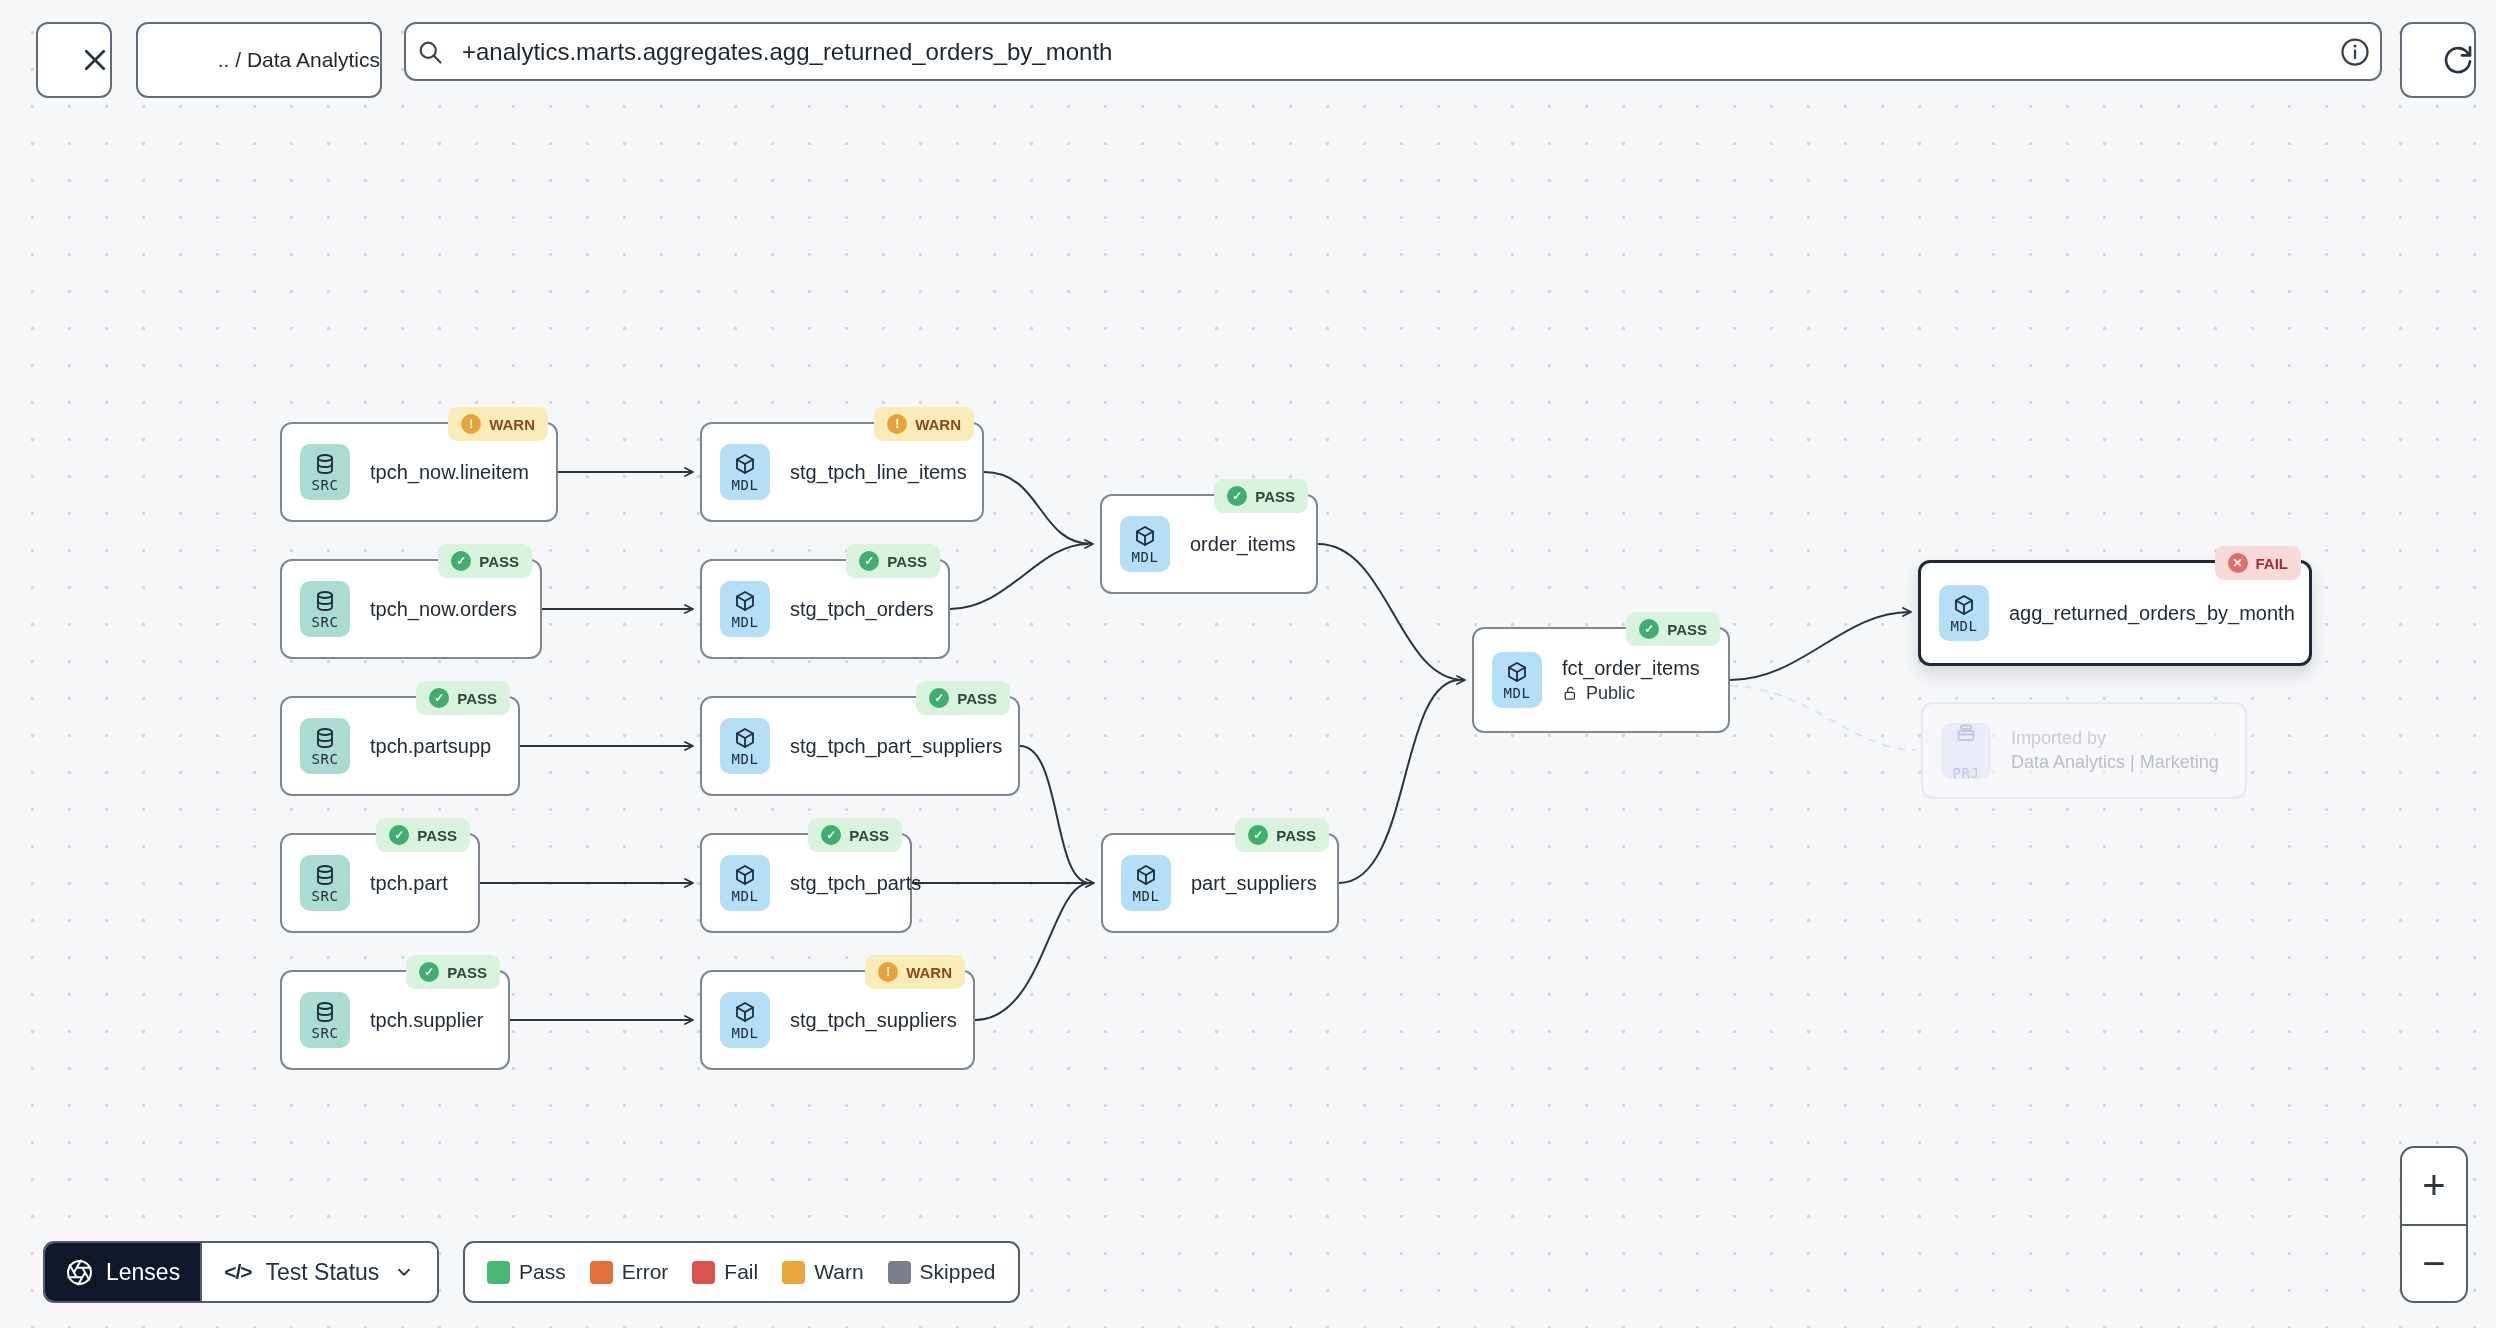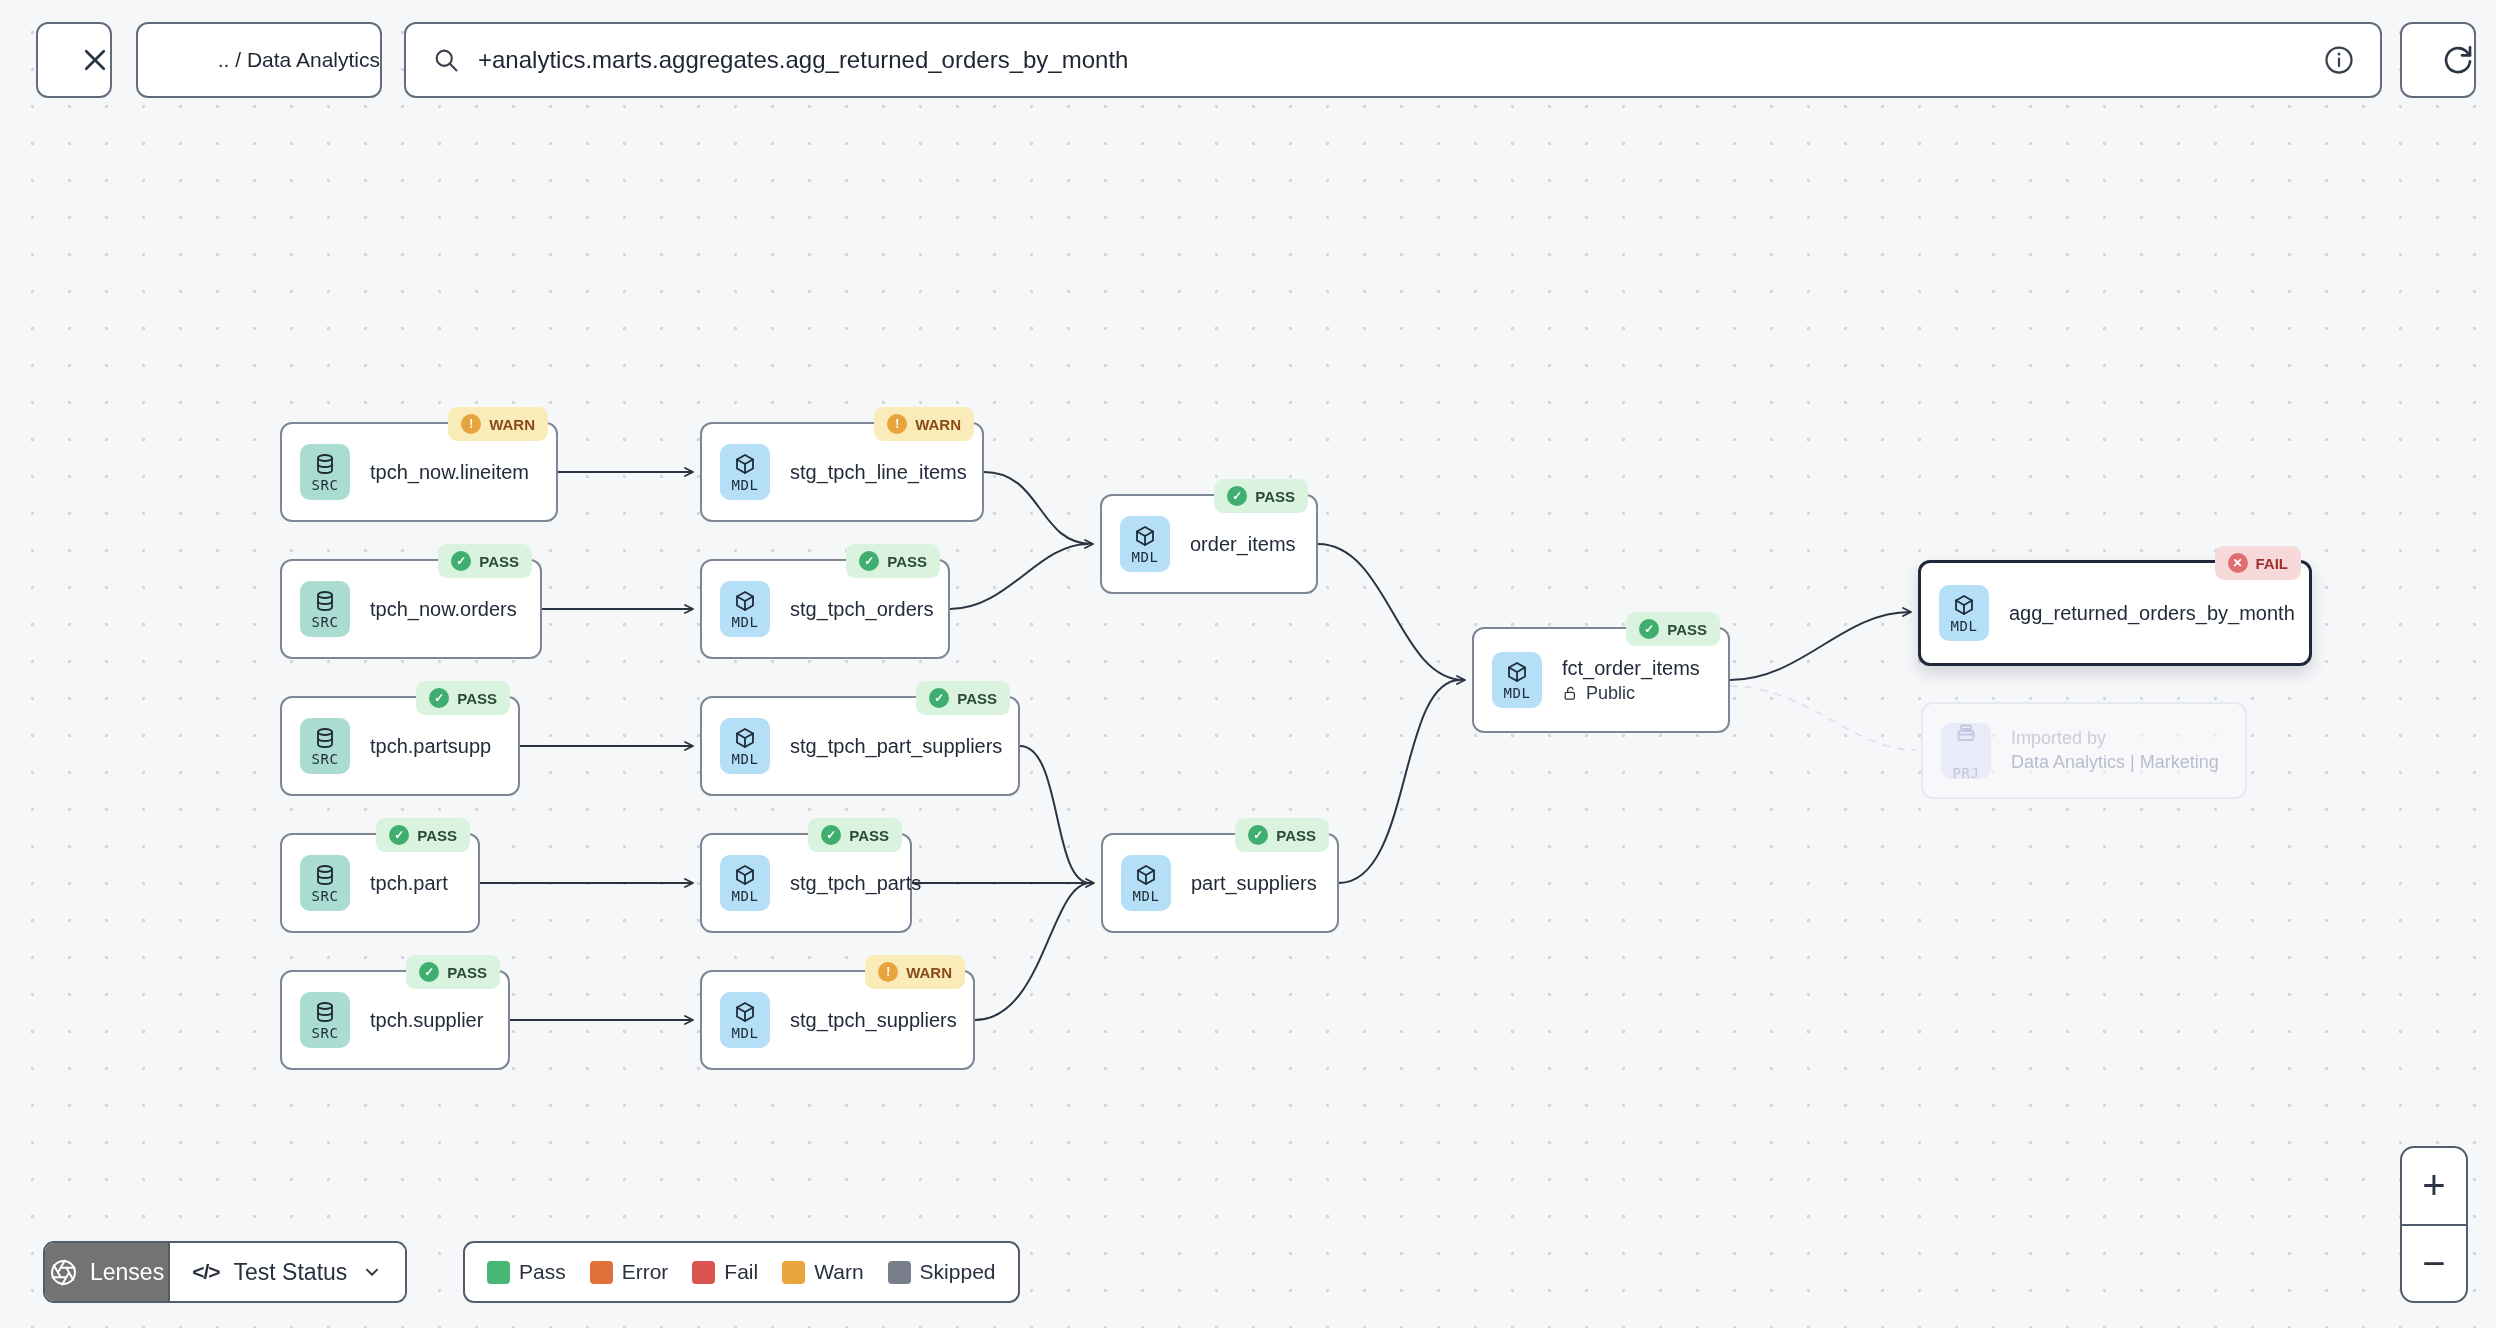--- a/index.html
+++ b/index.html
@@ -8,23 +8,23 @@
     background-image:radial-gradient(#d3d7e0 1.6px,transparent 1.6px);
     background-size:37px 37px;background-position:14px 14px;}
   svg.defs{position:absolute;width:0;height:0;}
   .icon{display:inline-block;vertical-align:middle;color:#2b3442;}
   .icon svg{display:block;fill:none;stroke:currentColor;stroke-width:1.8;stroke-linecap:round;stroke-linejoin:round;}
 
   
   .tbtn{position:absolute;background:#fff;border:2px solid #636c7c;border-radius:12px;
     display:flex;align-items:center;justify-content:flex-end;box-sizing:border-box;cursor:pointer;}
   .breadcrumb{font-size:21px;color:#1e2633;}
-  .searchbar{position:absolute;left:404px;top:22px;width:1978px;height:76px;background:#fff;
+  .searchbar{position:absolute;left:404px;top:22px;width:1978px;height:59px;background:#fff;
     border:2px solid #636c7c;border-radius:12px;display:flex;align-items:center;box-sizing:border-box;
-    padding:0 26px;gap:16px;}
+    padding:0 10px;gap:16px;}
   .searchbar input{flex:1;border:none;outline:none;font-family:"Liberation Sans",sans-serif;
     font-size:24px;color:#1e2633;background:transparent;}
   .search-info{margin-left:auto;color:#39414f;}
 
   
   .node{position:absolute;background:#fff;border:2px solid #7d8695;border-radius:12px;
     box-sizing:border-box;display:flex;align-items:center;padding:0 16px 0 18px;gap:20px;cursor:pointer;}
   .node.selected{border:3.5px solid #1e2838;box-shadow:0 8px 16px rgba(25,35,55,.16);z-index:3;}
   .node .title{font-size:20px;color:#222b3a;white-space:nowrap;}
   .titlewrap{display:flex;flex-direction:column;gap:3px;}
@@ -54,22 +54,22 @@
   .ghost-l1{font-size:18px;color:#c9cdda;}
   .ghost-l2{font-size:18px;color:#b9bece;}
 
   
   svg.edges{position:absolute;left:0;top:0;z-index:1;}
   .node,.badge{z-index:2;}
 
   
   .lenses-pill{position:absolute;left:43px;top:1241px;height:62px;display:inline-flex;
     border:2px solid #545d6c;border-radius:11px;overflow:hidden;background:#fff;box-sizing:border-box;}
-  .lens-left{background:#737373;color:#fff;display:flex;align-items:center;gap:12px;
-    padding:0 4px;font-size:23px;cursor:pointer;}
+  .lens-left{background:#0f172a;color:#fff;display:flex;align-items:center;gap:12px;
+    padding:0 20px;font-size:23px;cursor:pointer;}
   .lens-left .icon{color:#fff;}
   .lens-right{display:flex;align-items:center;gap:14px;padding:0 22px;font-size:23px;color:#27303e;
     background:#fff;cursor:pointer;border-left:2px solid #545d6c;}
   .code-glyph{font-size:21px;font-weight:700;letter-spacing:-1px;}
   .legend{position:absolute;left:463px;top:1241px;height:62px;display:inline-flex;align-items:center;
     gap:24px;background:#fff;border:2px solid #545d6c;border-radius:11px;padding:0 22px;box-sizing:border-box;}
   .legend-item{display:flex;align-items:center;gap:9px;font-size:21px;color:#27303e;}
   .swatch{width:23px;height:23px;border-radius:4px;}
 
   

